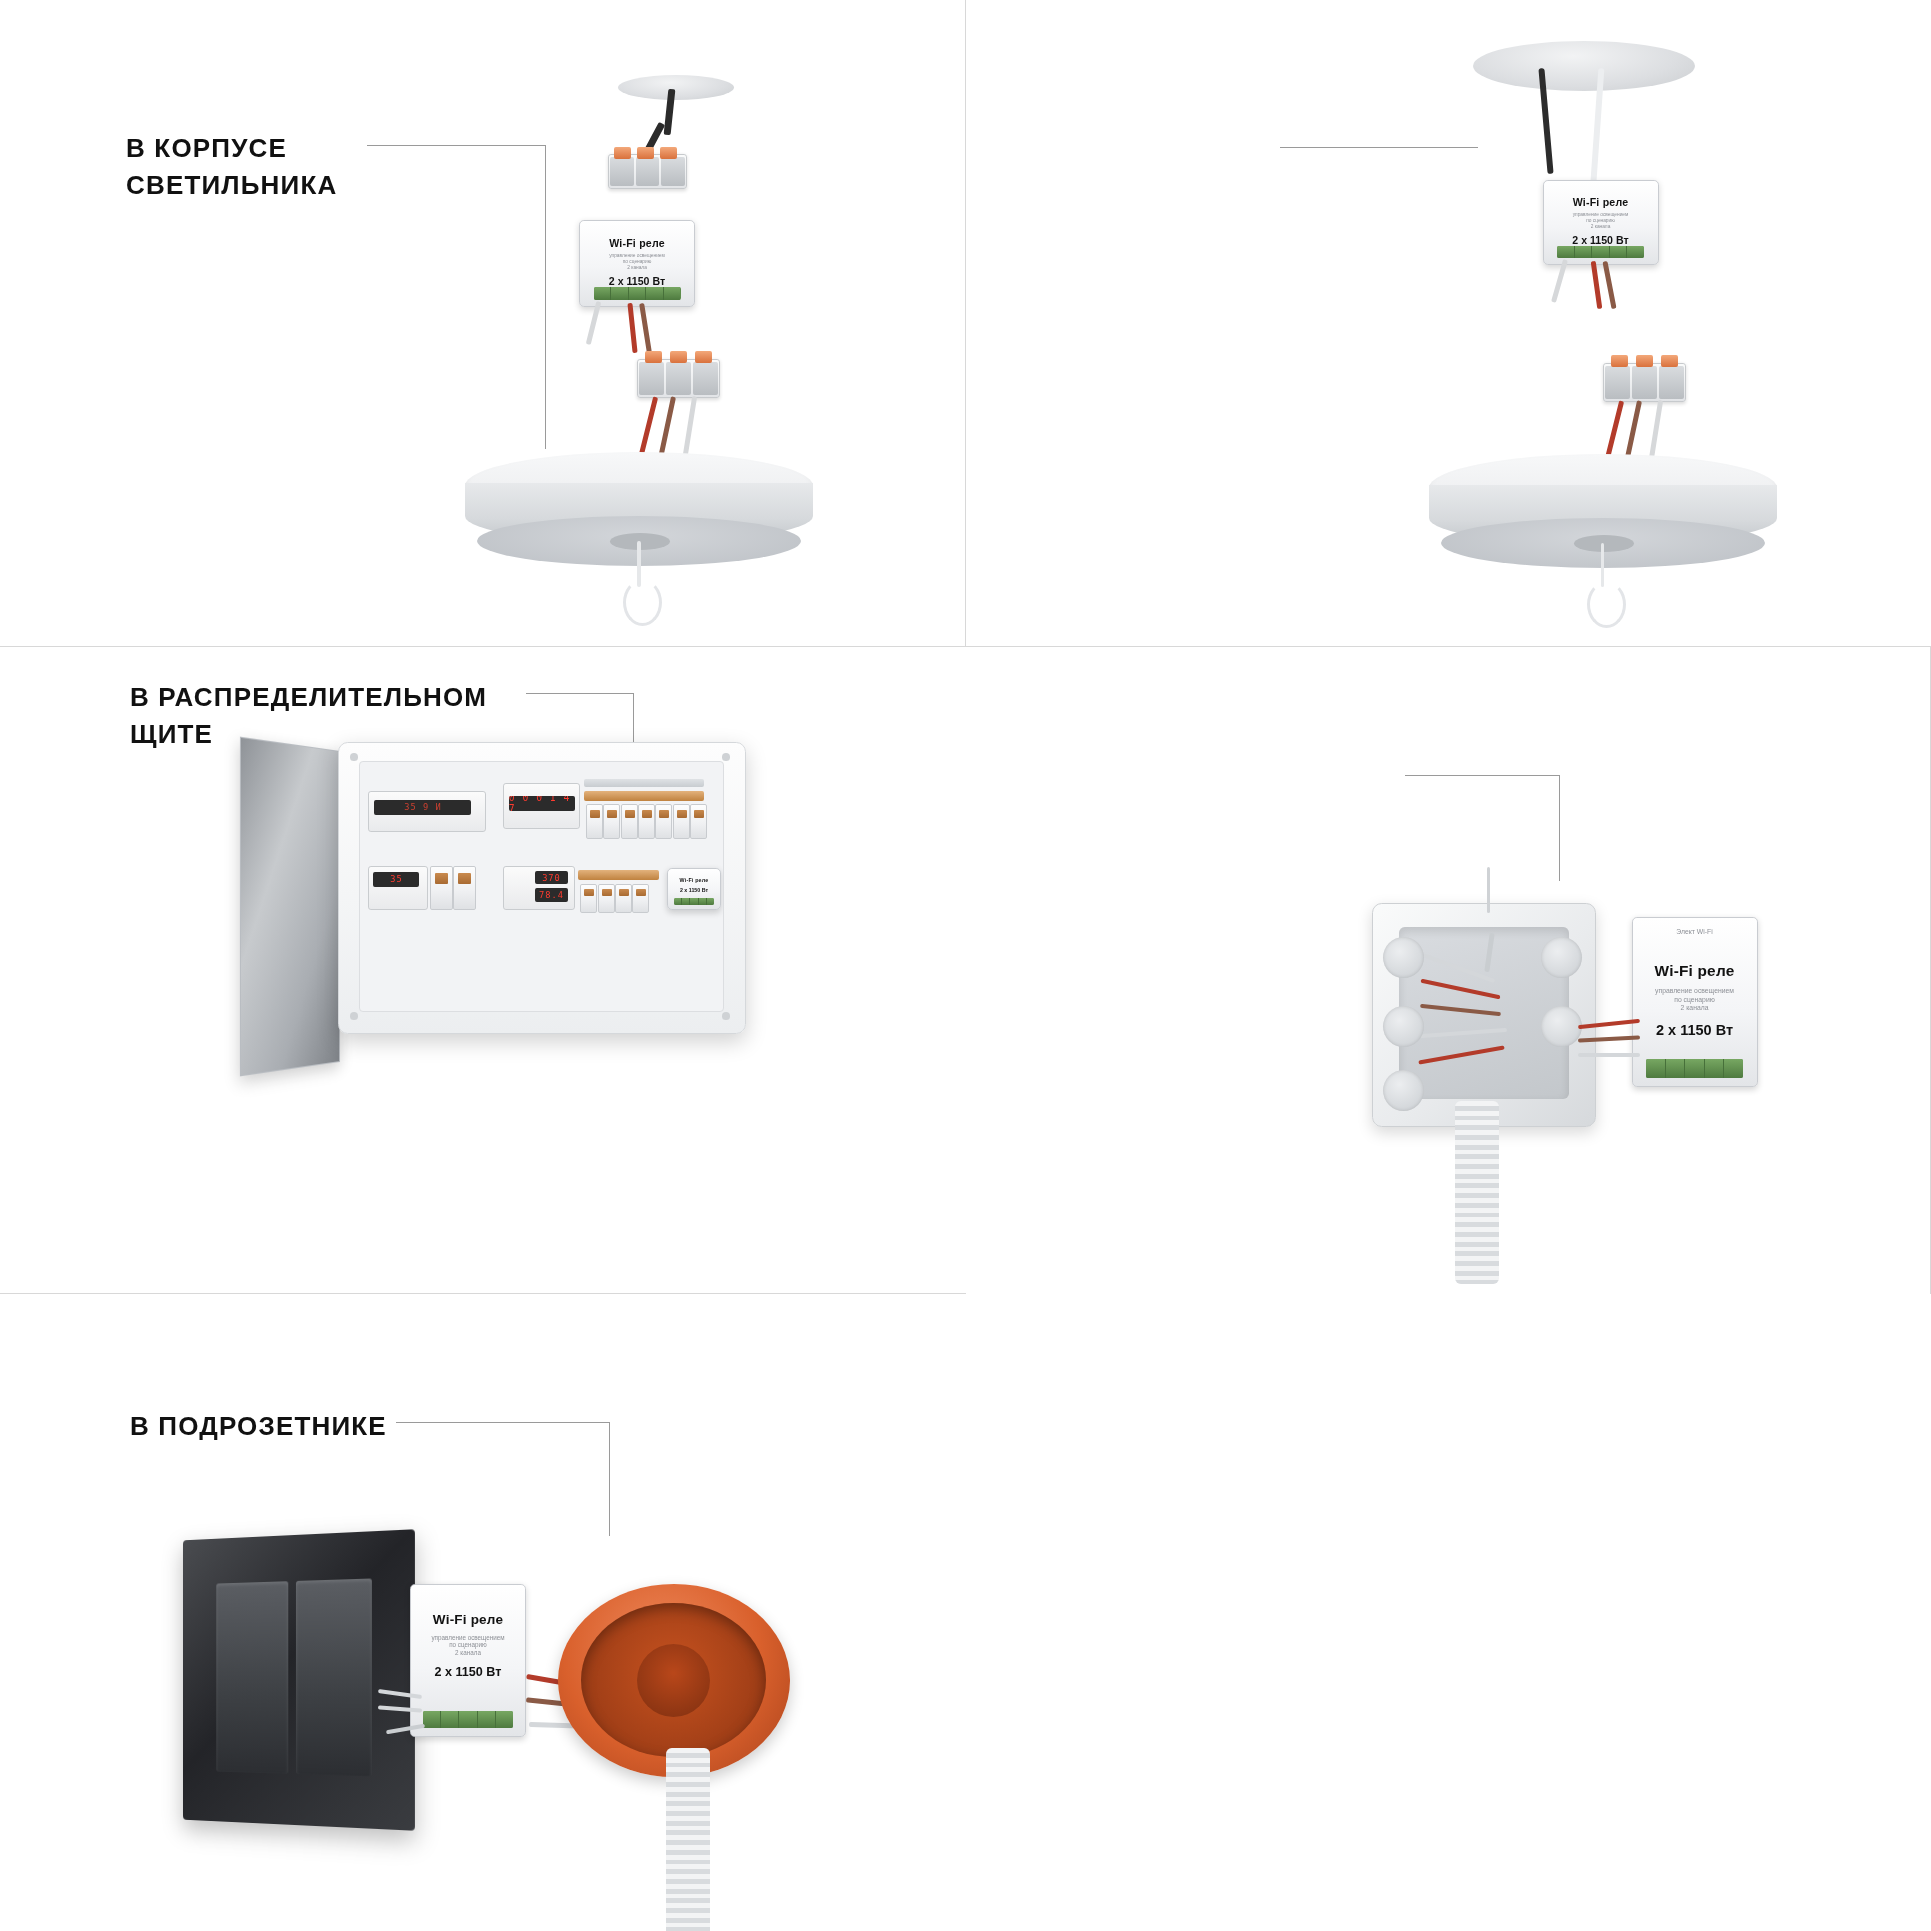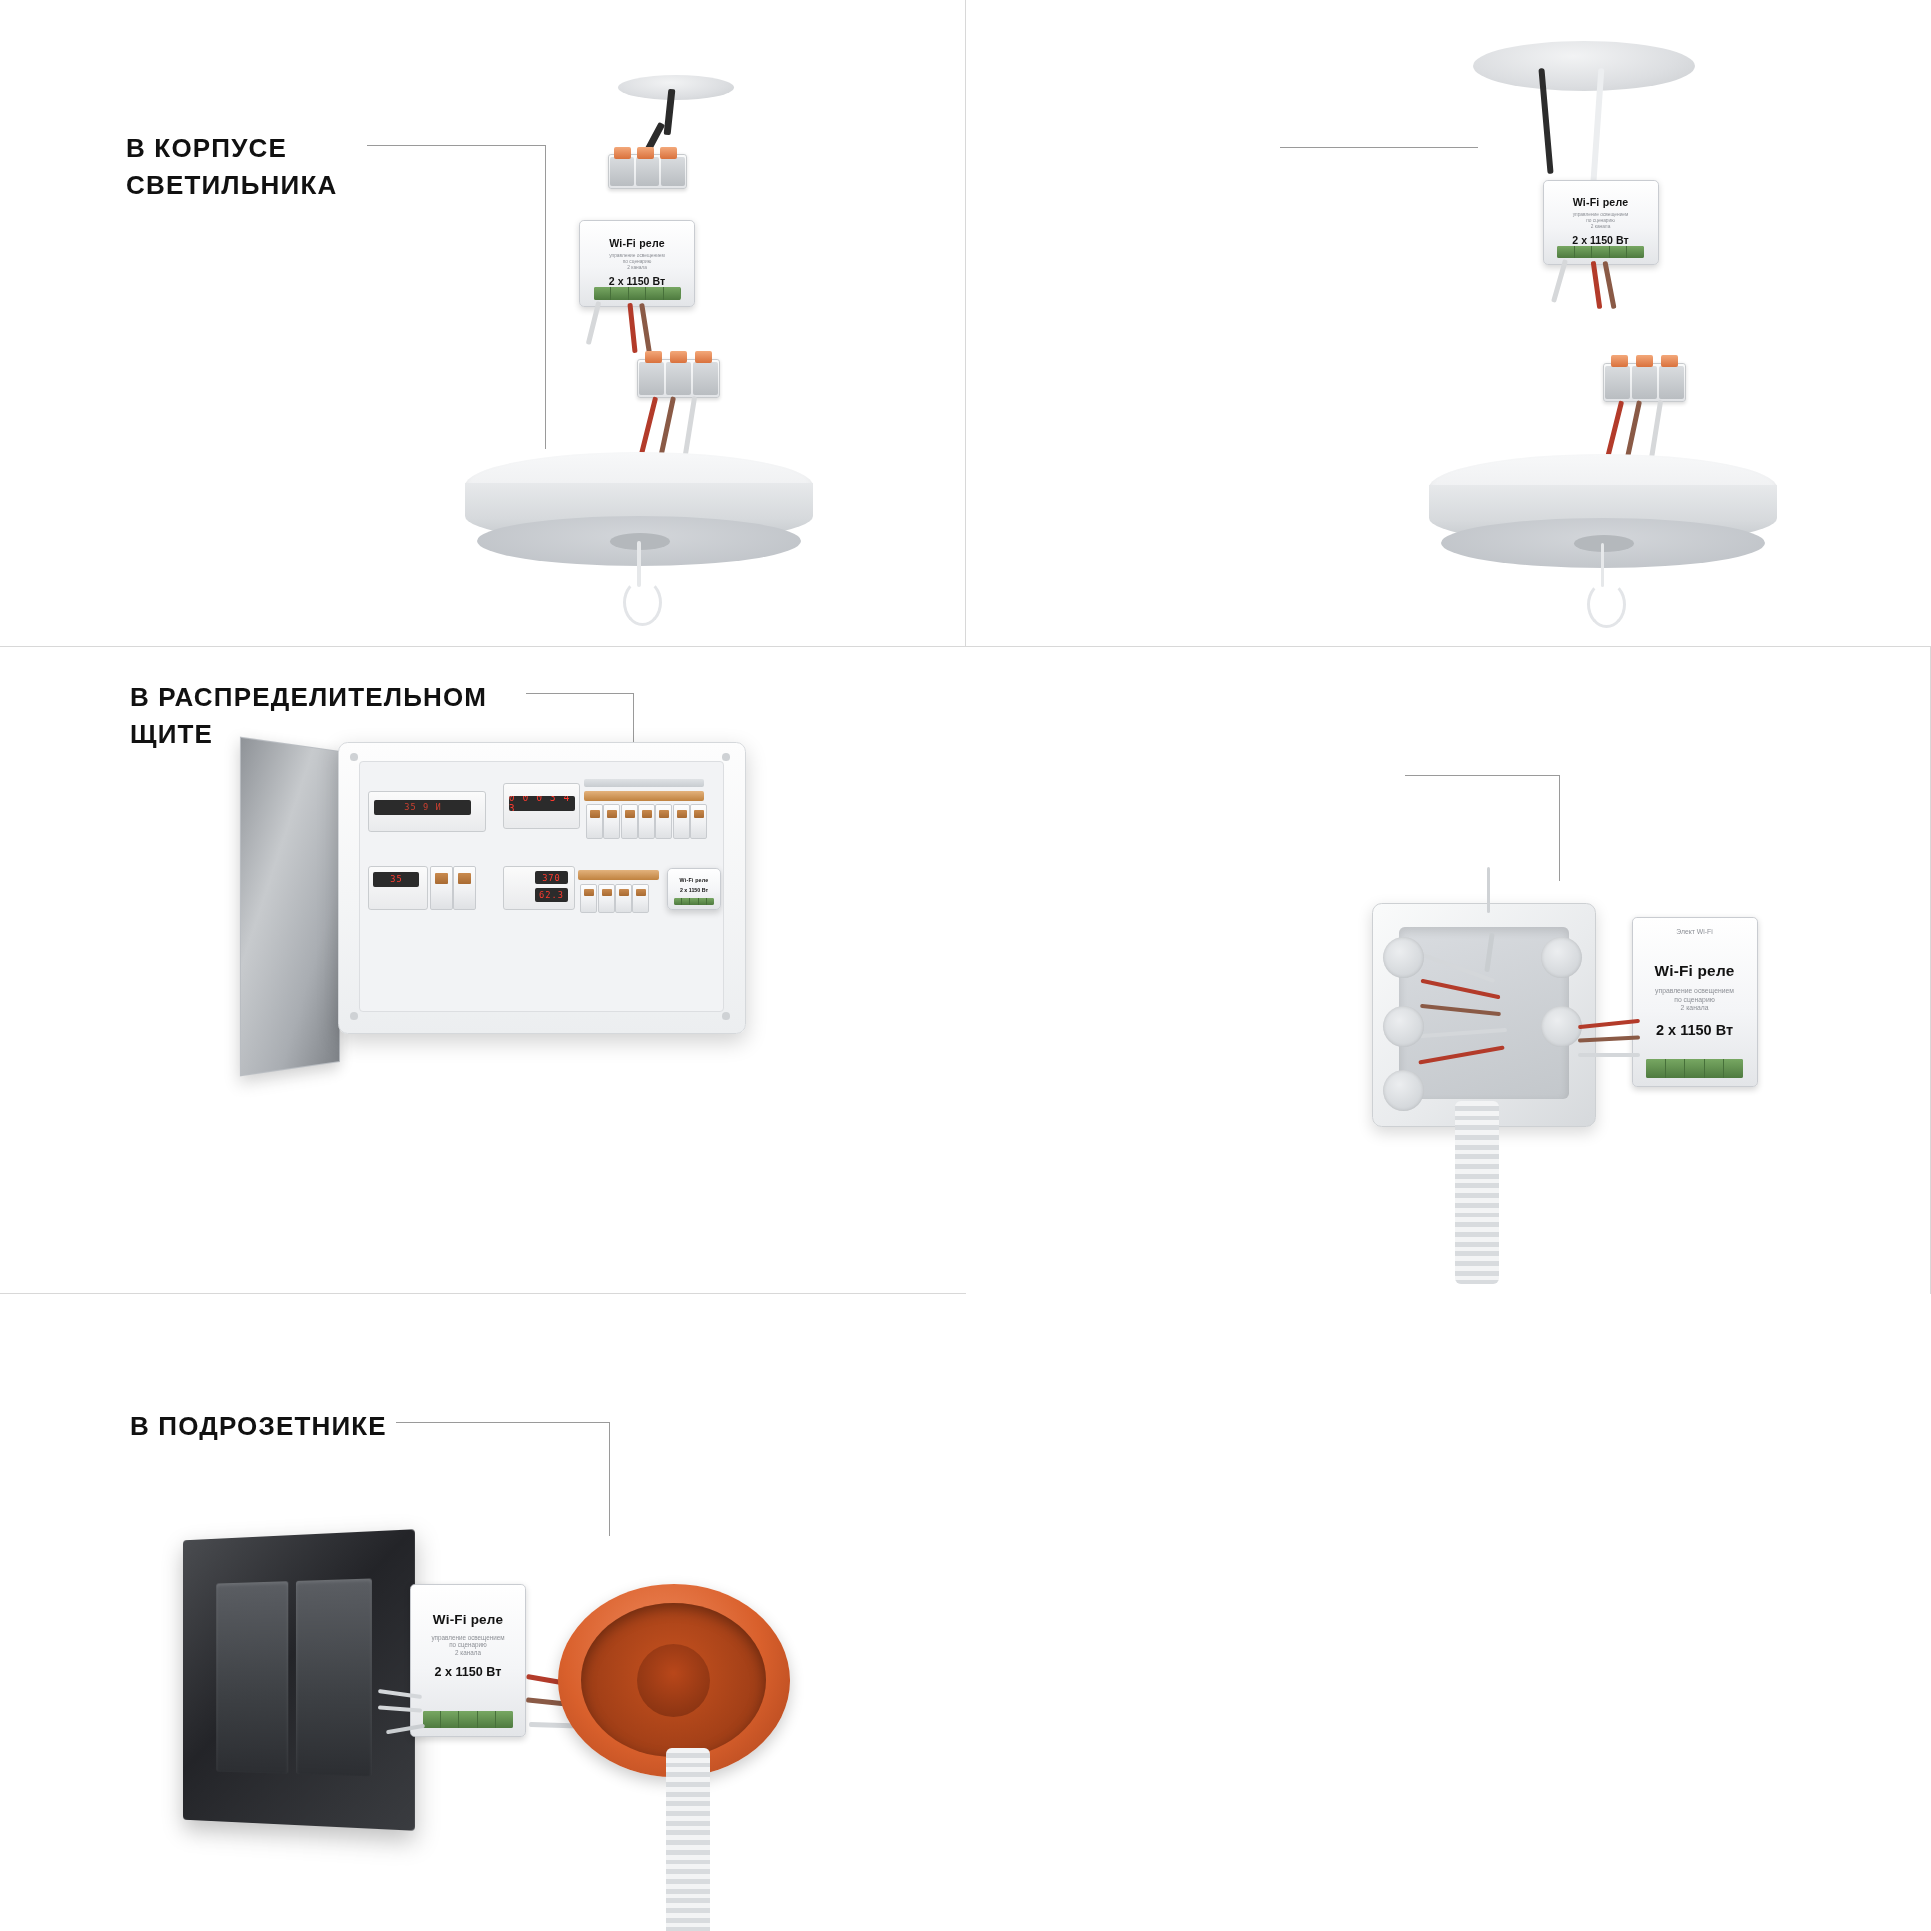--- a/index.html
+++ b/index.html
@@ -434,36 +434,36 @@
           <div class="lcd" style="left:5.8px; top:7.7px; width:97px; height:15.4px; font-size:8.7px; color:#c94030;">35
 9 И</div>
         </div>
         <div class="meter" style="left:7.7px; top:104px; width:58px; height:42px;">
           <div class="lcd" style="left:4.8px; top:4.8px; width:46px; height:15.4px; font-size:8.7px;">35</div>
         </div>
         <div class="brk" style="left:70px; top:104px; width:21px; height:42px;"></div>
         <div class="brk" style="left:93px; top:104px; width:21px; height:42px;"></div>
 
         <div class="meter" style="left:143px; top:21px; width:75px; height:44px;">
-          <div class="lcd" style="left:4.8px; top:11.6px; width:66px; height:15.4px; font-size:9.7px;">0 0 0 3 4 3</div>
+          <div class="lcd" style="left:4.8px; top:11.6px; width:66px; height:15.4px; font-size:9.7px;">0 0 0 1 4 7</div>
         </div>
 
         <div class="din" style="left:224px; top:17.4px; width:120px; height:7.7px;"></div>
         <div class="copper" style="left:224px; top:29px; width:120px; height:9.7px;"></div>
         <div class="brk" style="left:226px; top:42px; width:15.4px; height:33px;"></div>
         <div class="brk" style="left:243px; top:42px; width:15.4px; height:33px;"></div>
         <div class="brk" style="left:261px; top:42px; width:15.4px; height:33px;"></div>
         <div class="brk" style="left:278px; top:42px; width:15.4px; height:33px;"></div>
         <div class="brk" style="left:295px; top:42px; width:15.4px; height:33px;"></div>
         <div class="brk" style="left:313px; top:42px; width:15.4px; height:33px;"></div>
         <div class="brk" style="left:330px; top:42px; width:15.4px; height:33px;"></div>
 
         <div class="meter" style="left:143px; top:104px; width:70px; height:42px;">
           <div class="lcd" style="left:31px; top:3.9px; width:33px; height:13.5px; font-size:8.7px;">370</div>
-          <div class="lcd" style="left:31px; top:21px; width:33px; height:13.5px; font-size:8.7px;">62.3</div>
+          <div class="lcd" style="left:31px; top:21px; width:33px; height:13.5px; font-size:8.7px;">78.4</div>
         </div>
         <div class="copper" style="left:218px; top:108px; width:81px; height:9.7px;"></div>
         <div class="brk" style="left:220px; top:122px; width:15.4px; height:27px;"></div>
         <div class="brk" style="left:238px; top:122px; width:15.4px; height:27px;"></div>
         <div class="brk" style="left:255px; top:122px; width:15.4px; height:27px;"></div>
         <div class="brk" style="left:272px; top:122px; width:15.4px; height:27px;"></div>
 
         <div class="relay" style="left:307px; top:106px; width:54px; height:42px;">
           <div class="r-title" style="font-size:5.3px; margin-top:7.7px;">Wi-Fi реле</div>
           <div class="r-watt" style="font-size:5.3px; margin-top:3.9px;">2 x 1150 Вт</div>

